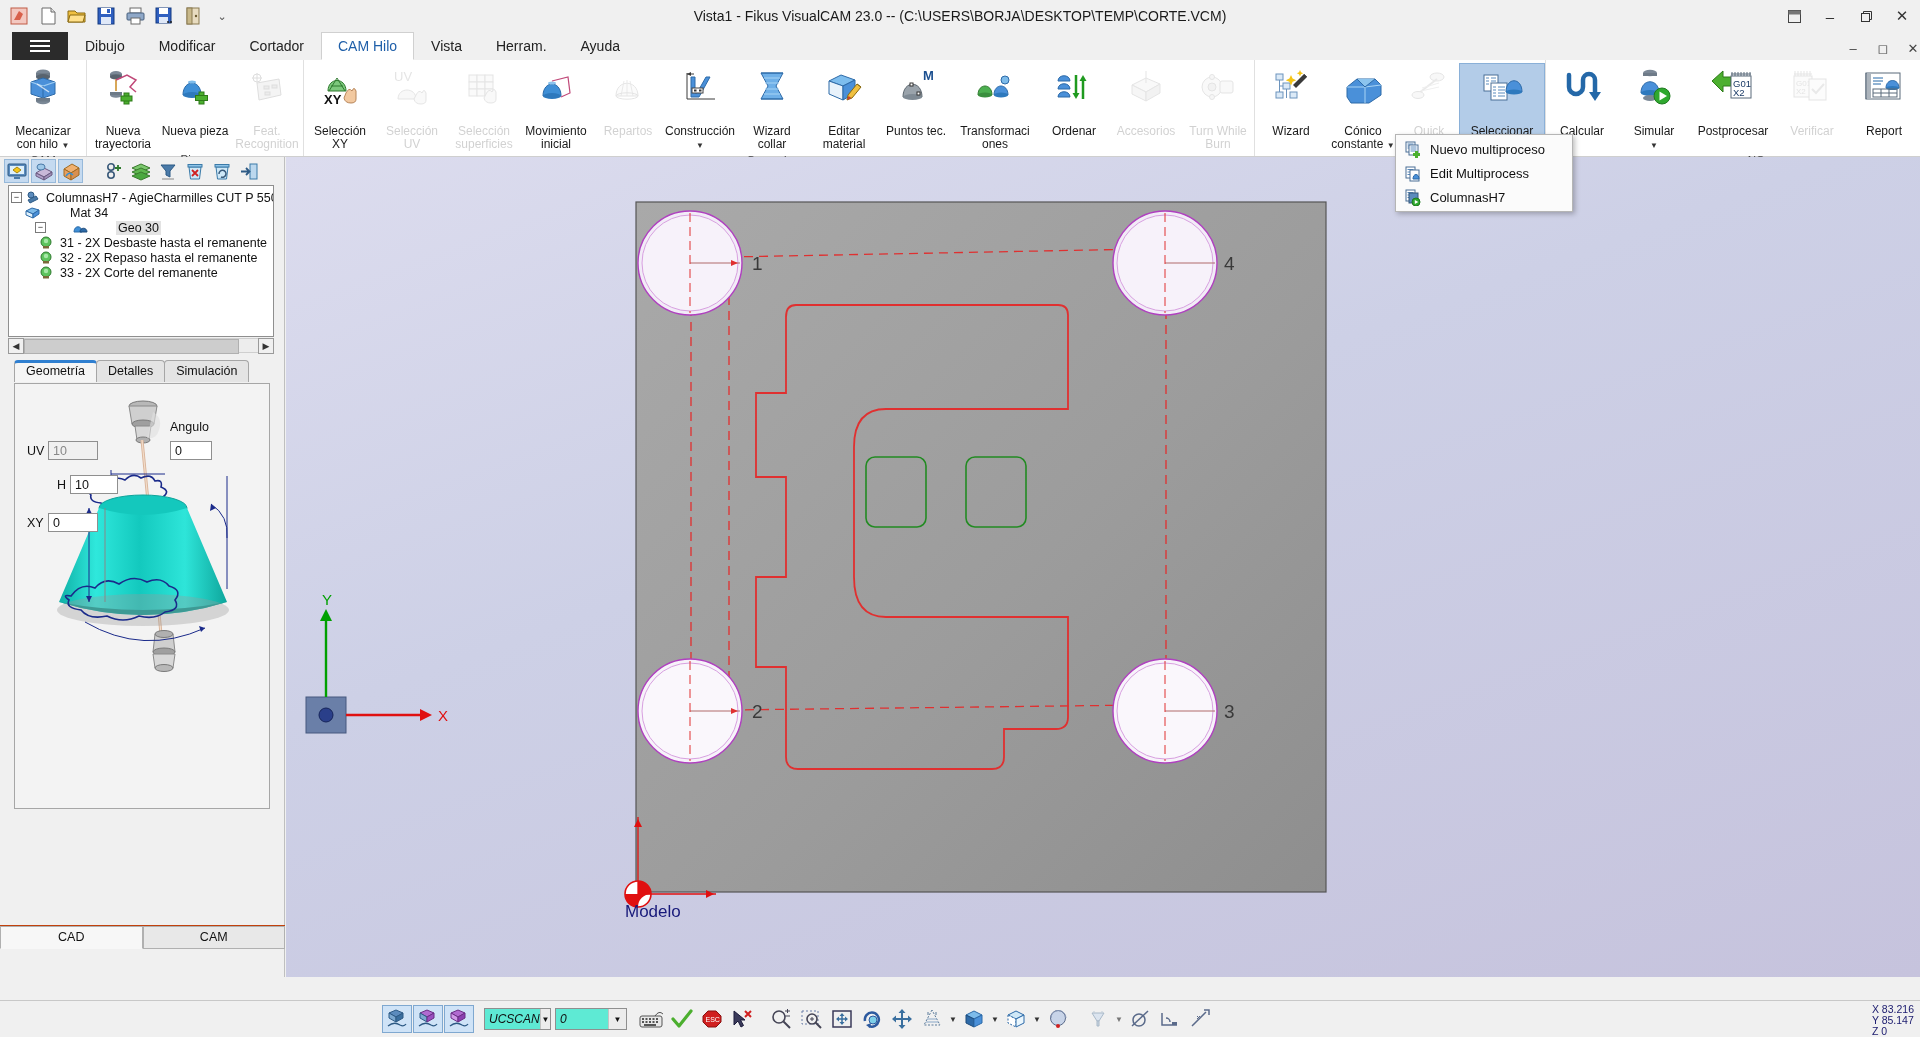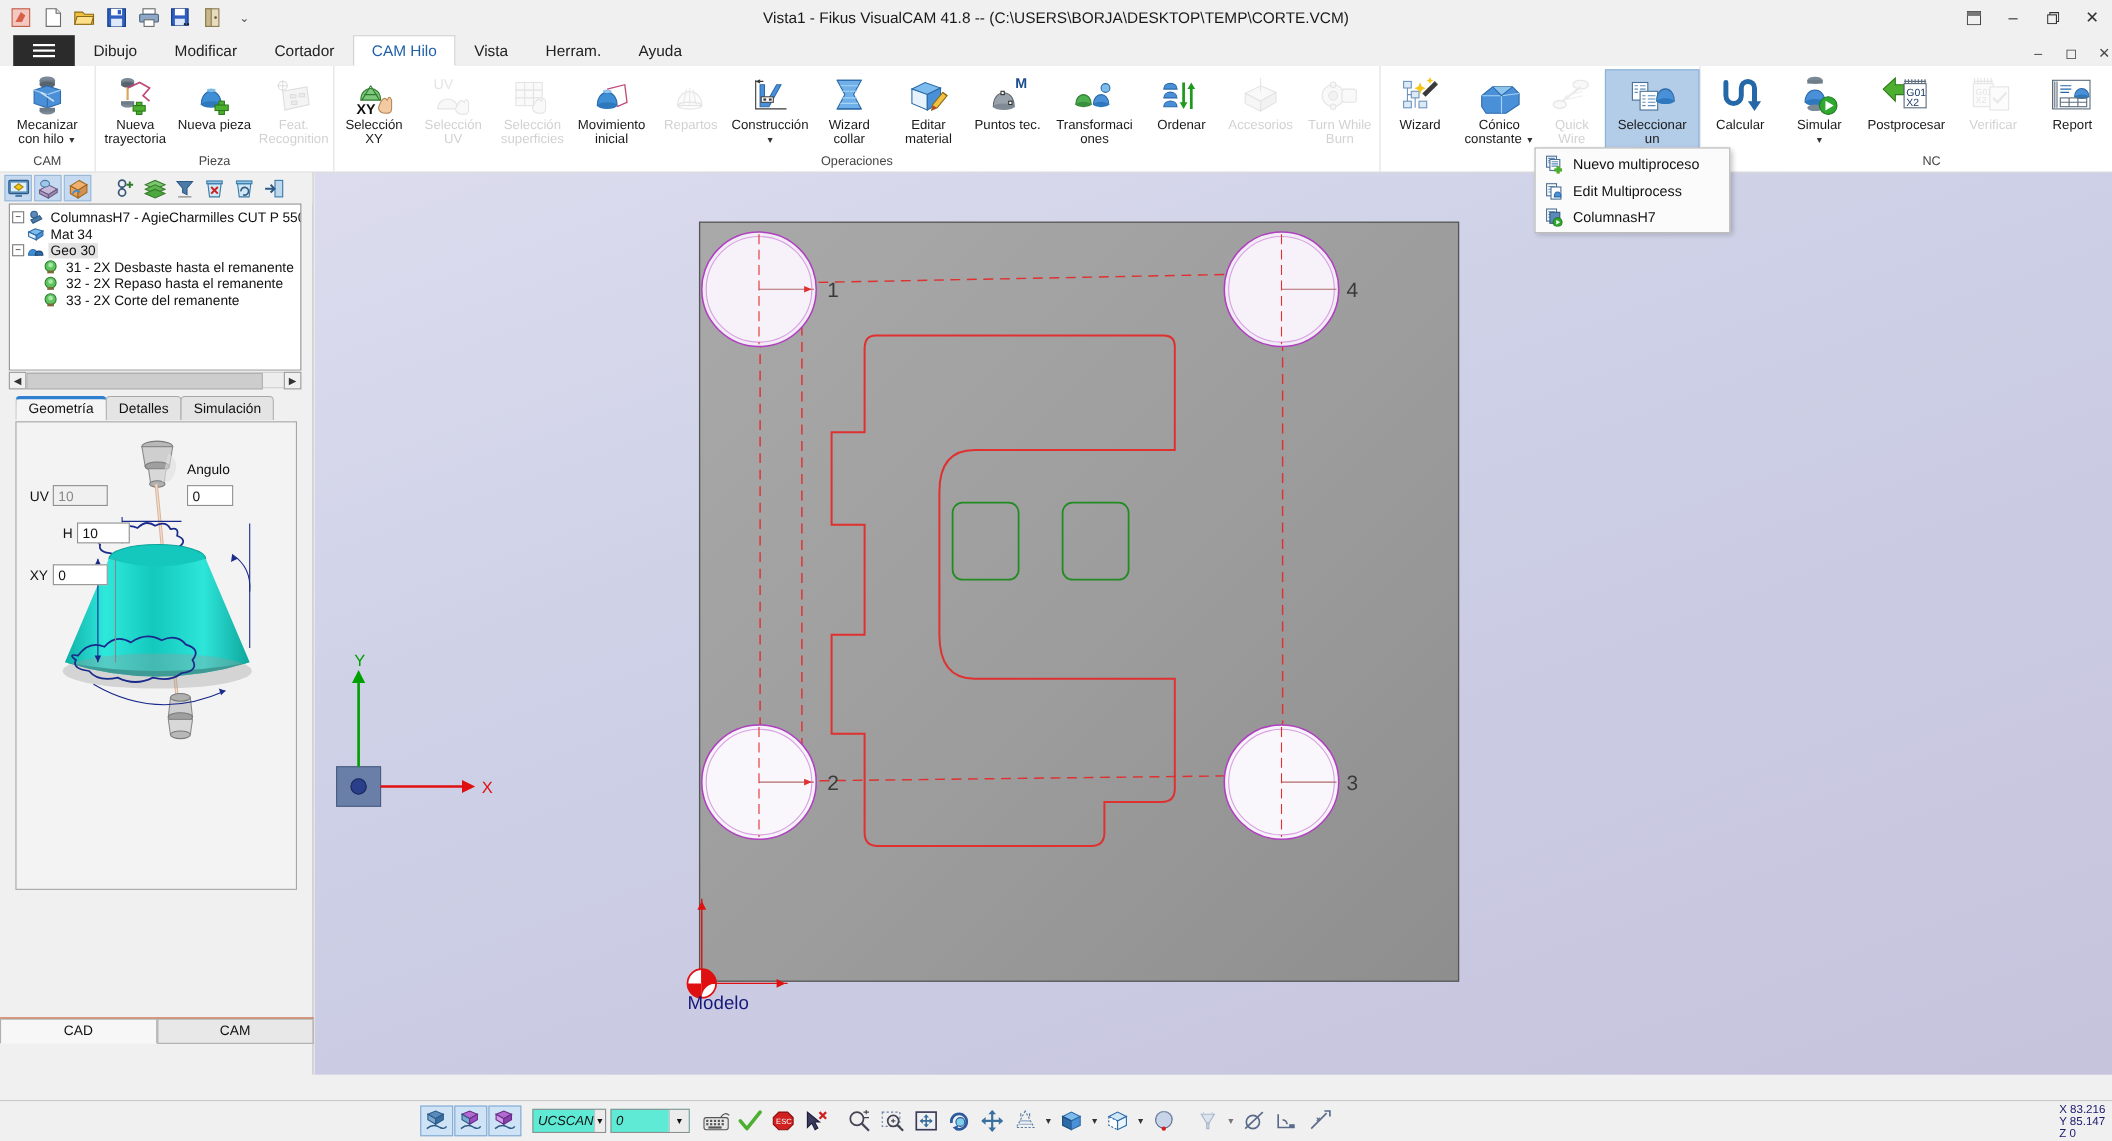--- a/index.html
+++ b/index.html
@@ -82,21 +82,21 @@
   .rbtn {
     width: 72px; min-height: 74px; display: flex; flex-direction: column;
     align-items: center; justify-content: flex-start; cursor: default;
     padding: 3px 1px 0 1px; border: 1px solid transparent;
   }
   .rbtn.selected { background: #b3cce8; border: 1px solid #8ab0d8; }
   .rbtn.disabled { opacity: .45; }
   .rbtn .ico { height: 40px; display: flex; align-items: center; justify-content: center; }
   .rbtn .lbl {
     font-size: 12px; color: #1a1a1a; text-align: center; line-height: 13px;
-    margin-top: 0; word-wrap: break-word; max-width: 72px;
+    margin-top: 18px; word-wrap: break-word; max-width: 72px;
   }
   .rbtn.disabled .lbl { color: #9a9a9a; }
   .rbtn.wide { width: 86px; }
   .rbtn.narrow { width: 60px; }
   .caret { font-size: 8px; color: #333; }
 
   
   .dropdown {
     position: absolute; top: 134px; left: 1395px; width: 178px;
     background: #fbfbfb; border: 1px solid #b5b5b5;
@@ -131,21 +131,21 @@
   }
   .tnode { display: flex; align-items: center; height: 15px; white-space: nowrap; }
   .tnode .expander {
     width: 11px; height: 11px; border: 1px solid #7a7a7a; background: #fff;
     font-size: 9px; line-height: 9px; text-align: center; color: #222;
     margin-right: 3px; flex: 0 0 auto;
   }
   .tnode .tico { width: 16px; height: 14px; margin-right: 3px; flex:0 0 auto; display:flex; align-items:center;}
   .tnode .tlabel { padding: 0 2px; }
   .tnode .tlabel.sel { background: #e3e3e3; }
-  .indent1 { padding-left: 14px; }
+  .indent1 { padding-left: 14px; gap: 24px; }
   .indent2 { padding-left: 28px; }
 
   .tree-scroll {
     position: absolute; top: 180px; left: 8px; right: 10px; height: 17px;
     display: flex; align-items: center; background: #f0f0f0;
   }
   .ts-arrow {
     width: 16px; height: 16px; border: 1px solid #9a9a9a; background: #f0f0f0;
     font-size: 9px; display:flex; align-items:center; justify-content:center; color:#333;
   }
@@ -276,21 +276,21 @@
         <svg width="18" height="18" viewBox="0 0 18 18">
             <rect x="3" y="1" width="12" height="16" fill="#e8dcc0" stroke="#8a7a50"></rect>
             <rect x="3" y="1" width="5" height="16" fill="#c8b88a" stroke="#8a7a50"></rect>
             <circle cx="12" cy="9" r="1.2" fill="#6a5a30"></circle>
           </svg>
       </div>
       <div class="qat-btn">
         <span style="font-size:11px;color:#555;">⌄</span>
       </div>
     </div>
-    <div class="title-text">Vista1 - Fikus VisualCAM 41.8 -- (C:\USERS\BORJA\DESKTOP\TEMP\CORTE.VCM)</div>
+    <div class="title-text">Vista1 - Fikus VisualCAM 23.0 -- (C:\USERS\BORJA\DESKTOP\TEMP\CORTE.VCM)</div>
     <div class="win-ctrls">
       <div class="win-btn">
         <svg width="13" height="13" viewBox="0 0 13 13">
             <rect x="0.5" y="0.5" width="12" height="12" fill="none" stroke="#444"></rect>
             <rect x="0.5" y="0.5" width="12" height="4" fill="#777"></rect>
           </svg>
       </div>
       <div class="win-btn">–</div>
       <div class="win-btn">
         <svg width="11" height="11" viewBox="0 0 11 11">

